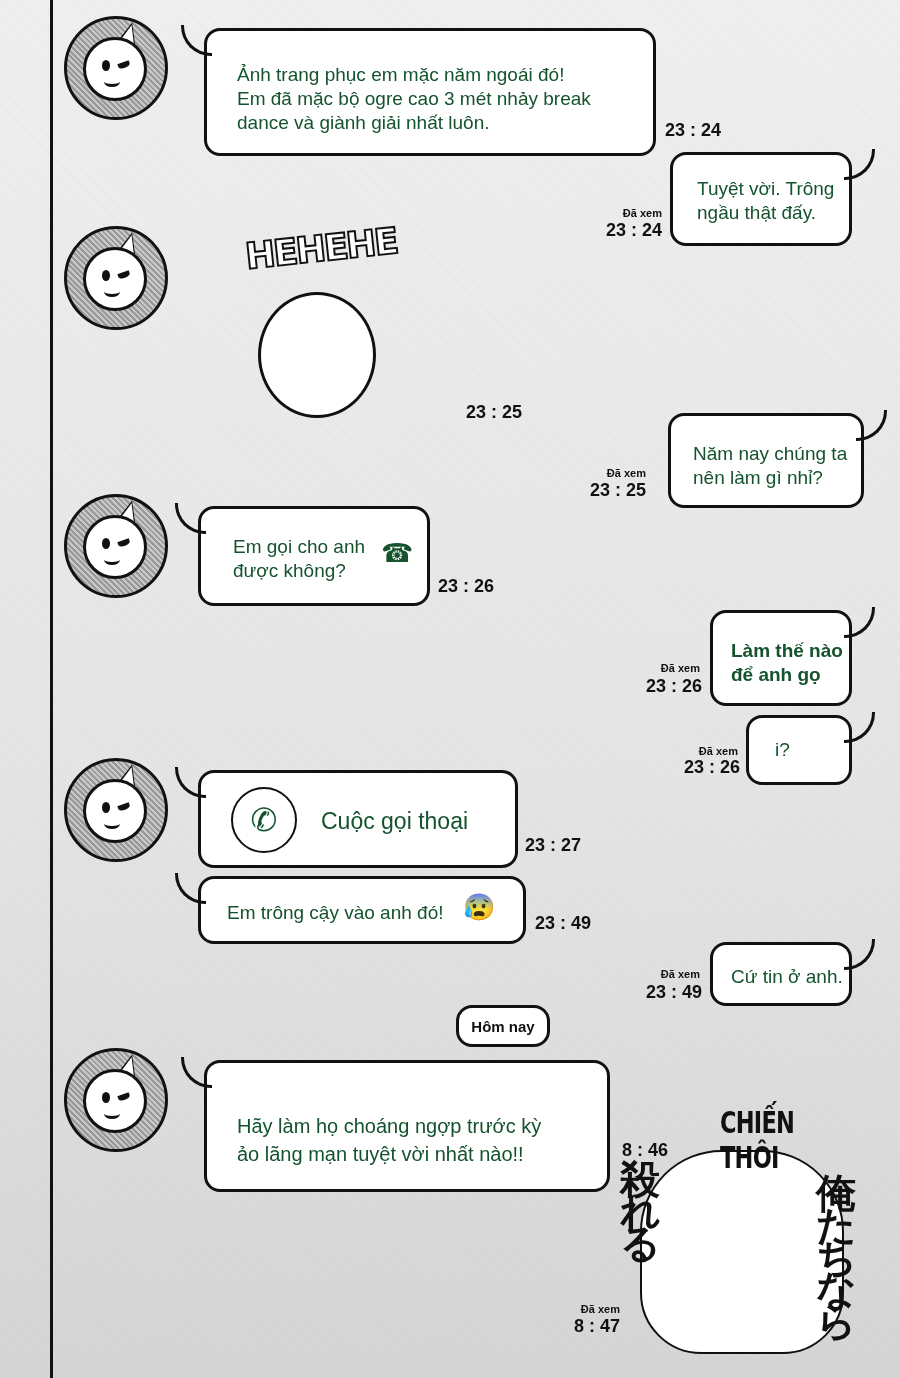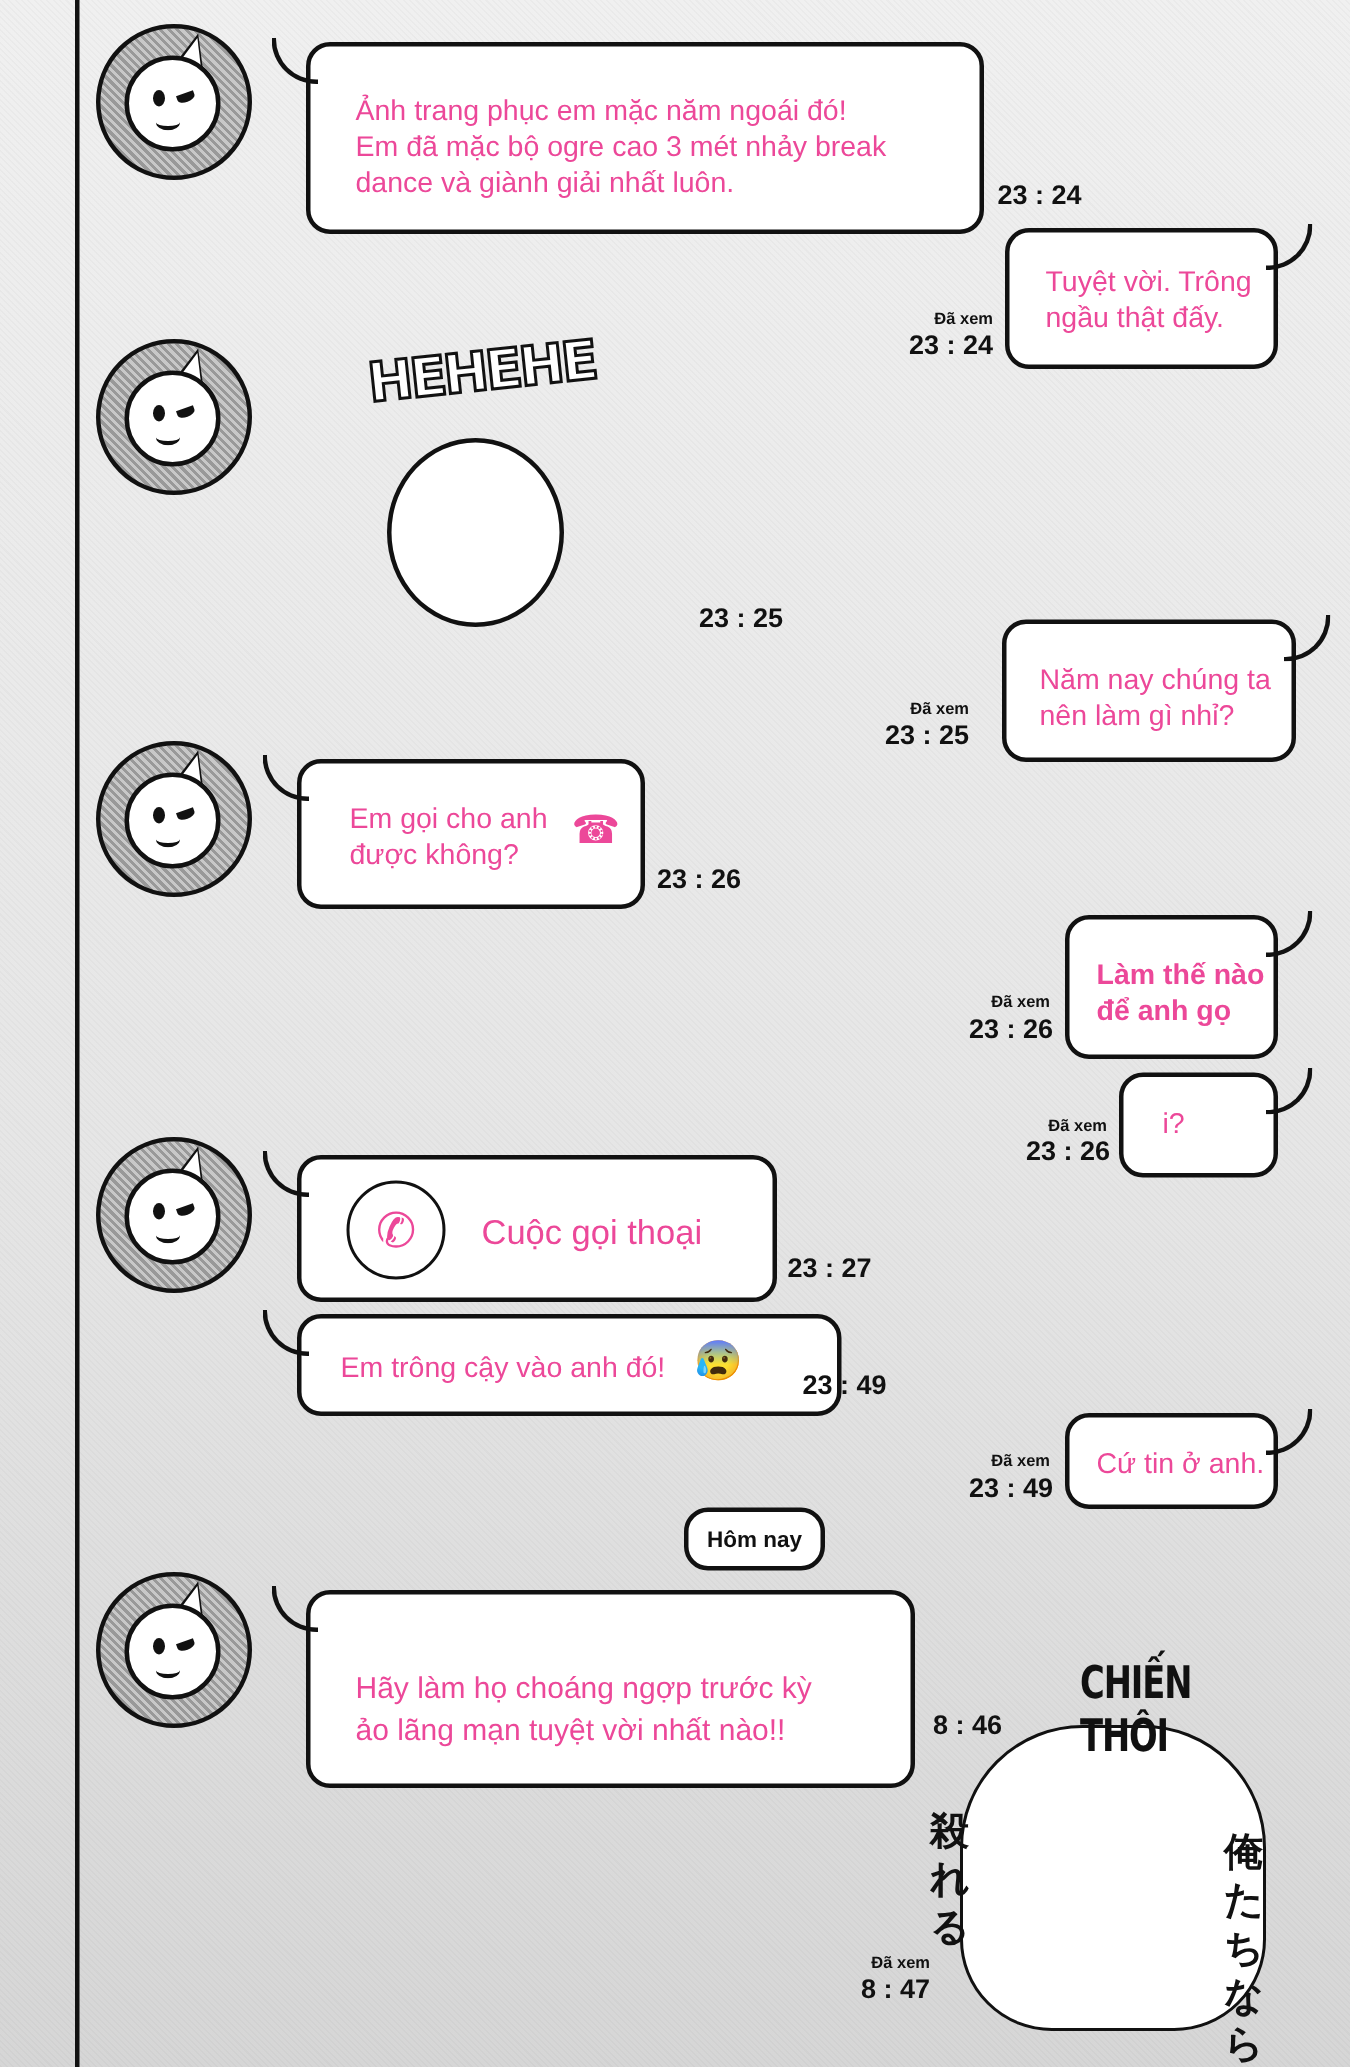--- a/index.html
+++ b/index.html
@@ -37,21 +37,21 @@
     border-left:10px solid transparent; border-right:10px solid transparent;
     border-bottom:24px solid #111; transform:rotate(15deg);
   }
   .avatar .eye-l { position:absolute; left:16px; top:20px; width:8px; height:11px; background:#111; border-radius:50% 50% 50% 50%; }
   .avatar .eye-r { position:absolute; left:32px; top:22px; width:12px; height:6px; background:#111; border-radius:0 0 50% 50%; transform:rotate(-20deg); }
   .avatar .mouth { position:absolute; left:18px; top:36px; width:16px; height:8px; border-bottom:3px solid #111; border-radius:0 0 50% 50%; }
 
   .bubble {
     position:absolute; background:#fff; border:3px solid #111;
     border-radius:16px; box-sizing:border-box;
-    font-size:19px; line-height:24px; color:#ec4899;
+    font-size:19px; line-height:24px; color:#14532d;
   }
   .bubble.left::before {
     content:""; position:absolute; left:-26px; top:-6px; width:28px; height:28px;
     border-left:3px solid #111; border-bottom:3px solid #111;
     border-radius:0 0 0 30px; background:transparent;
   }
   .bubble.right::after {
     content:""; position:absolute; right:-26px; top:-6px; width:28px; height:28px;
     border-right:3px solid #111; border-bottom:3px solid #111;
     border-radius:0 0 30px 0; background:transparent;
@@ -93,21 +93,21 @@
     position:absolute; left:620px; top:1105px; width:230px; height:250px;
   }
   .fight-title {
     position:absolute; left:100px; top:0px; font-size:30px; font-weight:bold; color:#111;
     font-family:"DejaVu Sans", sans-serif; letter-spacing:-1px; transform:scaleX(0.75); transform-origin:left;
   }
   .fight-body {
     position:absolute; left:20px; top:45px; width:200px; height:200px;
     background:#fff; border-radius:40% 40% 30% 30%; border:2px solid #111;
   }
-  .jp { position:absolute; font-size:26px; font-weight:bold; line-height:32px; color:#111; width:34px; word-break:break-all;margin-top:41px; }
+  .jp { position:absolute; font-size:40px; font-weight:bold; line-height:32px; color:#111; width:34px; word-break:break-all; }
 </style>
 </head>
 <body>
 
 <div class="page">
   <div class="panel-border"></div>
 
   <div class="avatar" style="left:64px;top:16px;">
     <div class="horn-outline"></div>
       <div class="horn"></div>
@@ -202,21 +202,21 @@
       </div>
   </div>
   <div class="bubble left" style="left:198px;top:770px;width:320px;height:98px;">
     <div class="call-circle">
         <span>✆</span>
       </div>
     <div class="txt" style="left:120px;top:36px;font-weight:normal;font-size:23px;">Cuộc gọi thoại</div>
   </div>
   <div class="time" style="left:525px;top:835px;">23 : 27</div>
 
-  <div class="bubble left" style="left:198px;top:876px;width:363px;height:68px;">
+  <div class="bubble left" style="left:198px;top:876px;width:328px;height:68px;">
     <div class="txt" style="left:26px;top:22px;">Em trông cậy vào anh đó!</div>
     <div class="txt" style="left:262px;top:16px;font-size:26px;">😰</div>
   </div>
   <div class="time" style="left:535px;top:913px;">23 : 49</div>
 
   <div class="seen" style="left:640px;top:968px;width:60px;">Đã xem</div>
   <div class="seen-time" style="left:640px;top:982px;width:62px;">23 : 49</div>
   <div class="bubble right" style="left:710px;top:942px;width:142px;height:64px;">
     <div class="txt" style="left:18px;top:20px;">Cứ tin ở anh.</div>
   </div>

